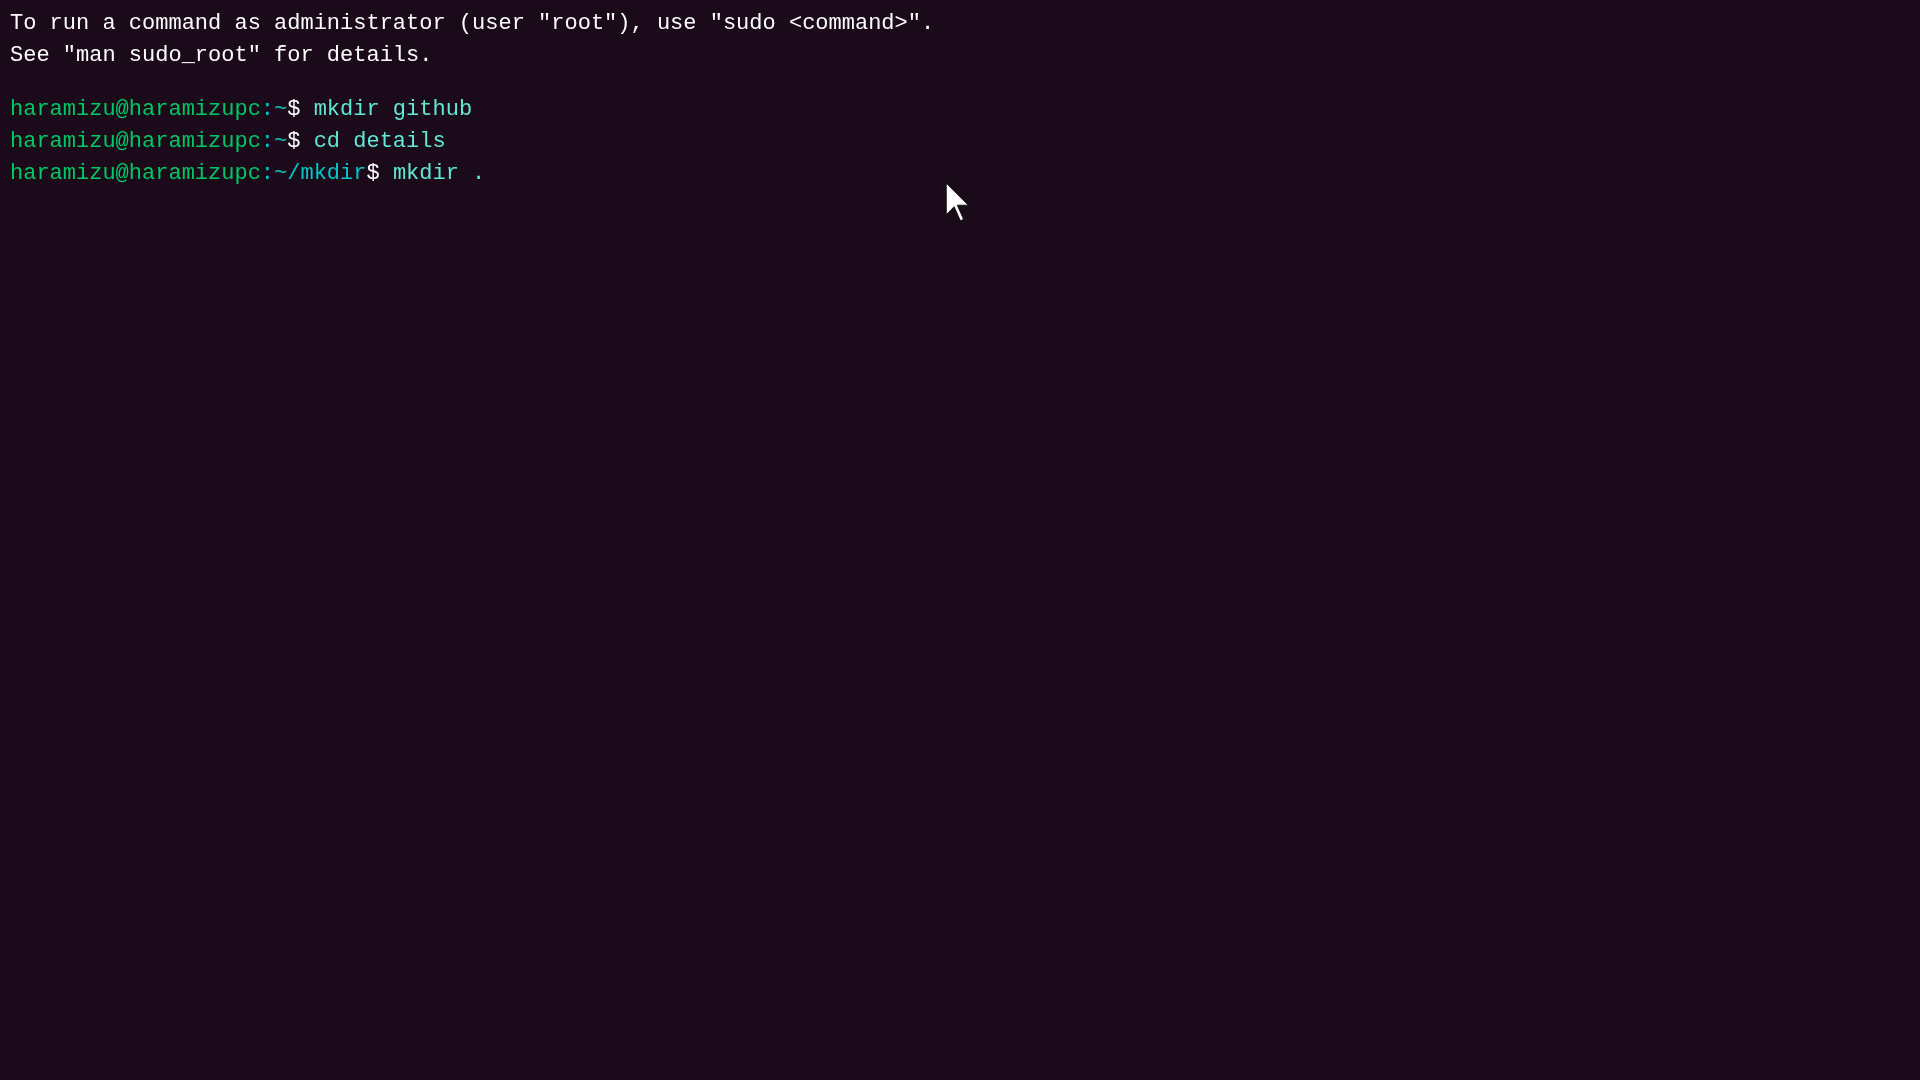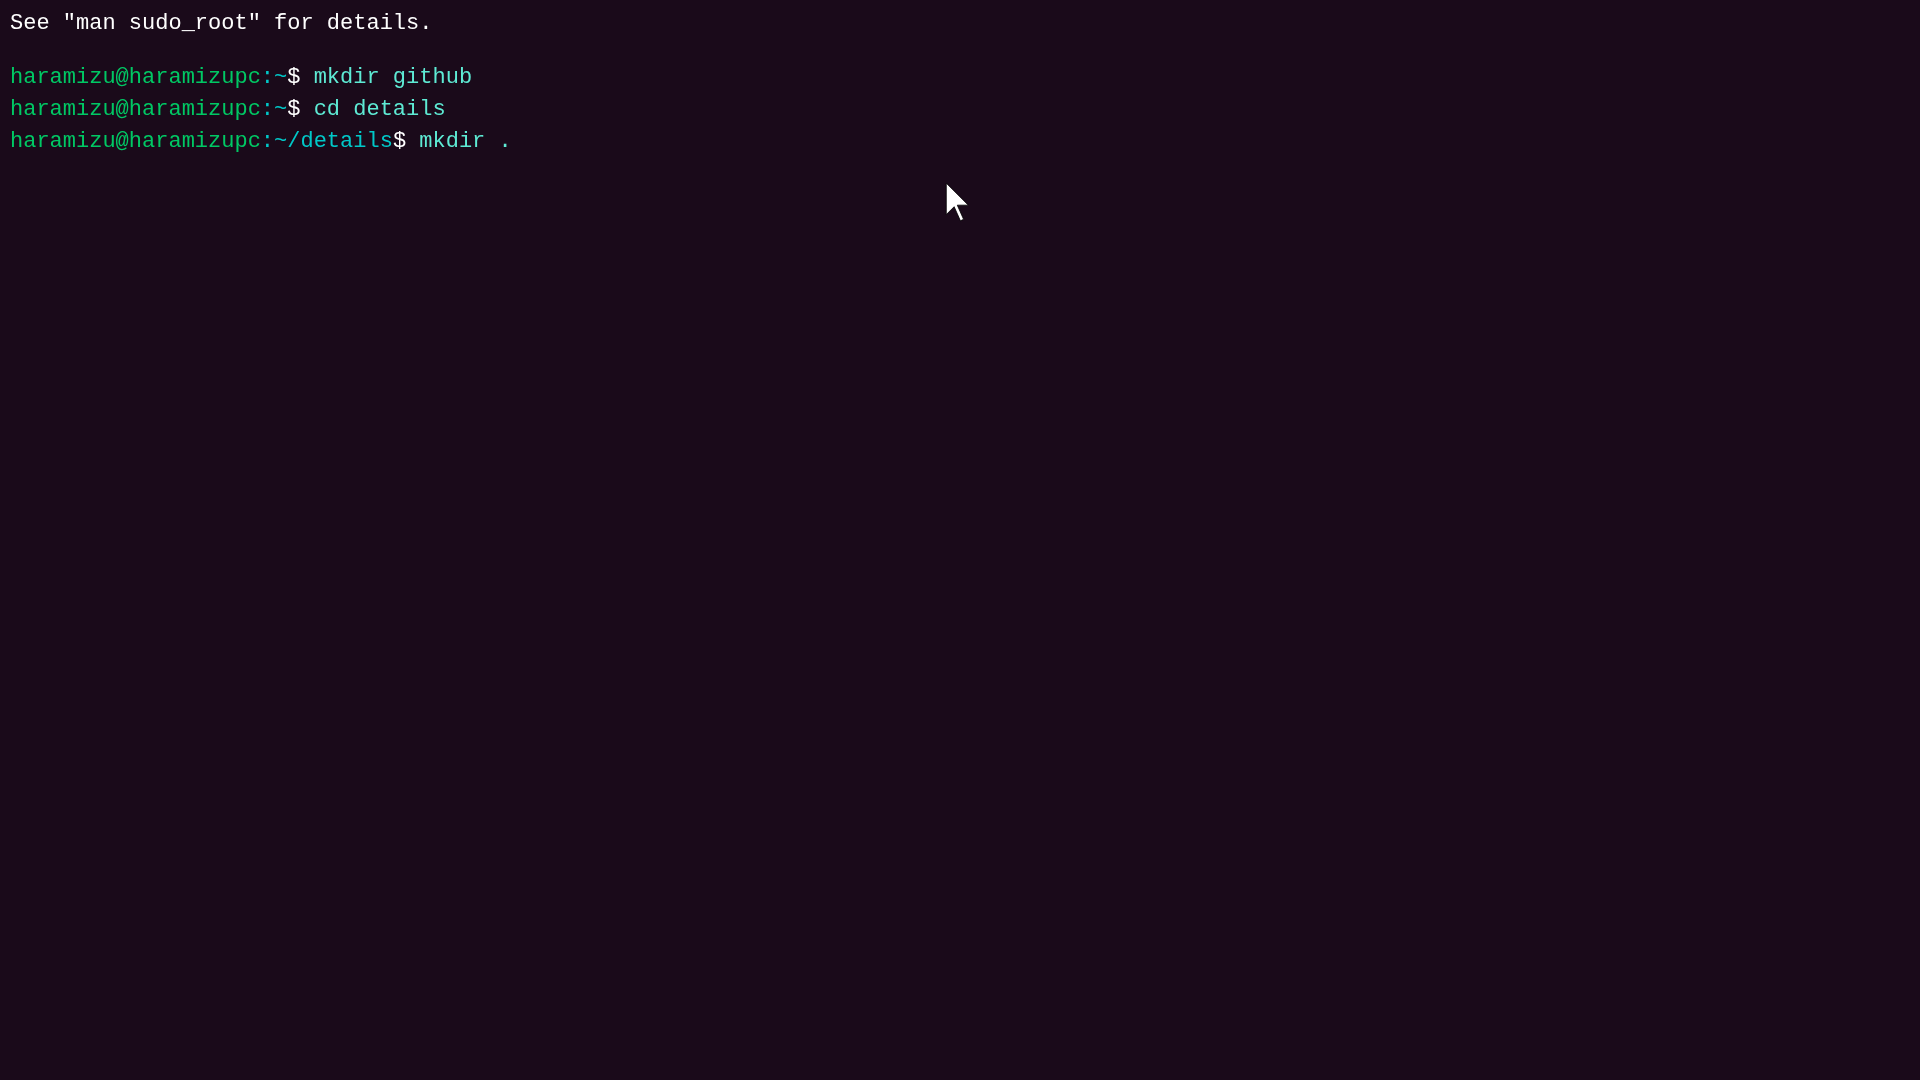--- a/index.html
+++ b/index.html
@@ -67,33 +67,34 @@
 
     .arrow-cursor svg {
       width: 40px;
       height: 44px;
     }
   </style>
 </head>
 <body>
 
 <div class="terminal">
+  <div class="info-line">To run a command as administrator (user "root"), use "sudo &lt;command&gt;".</div>
   <div class="info-line">See "man sudo_root" for details.</div>
   <div class="blank-line"></div>
 
   <div class="prompt-line">
     <span class="prompt-user">haramizu@haramizupc</span><span class="prompt-path">:~</span><span class="prompt-dollar">$ </span><span class="prompt-command">mkdir github</span>
   </div>
 
   <div class="prompt-line">
     <span class="prompt-user">haramizu@haramizupc</span><span class="prompt-path">:~</span><span class="prompt-dollar">$ </span><span class="prompt-command">cd details</span>
   </div>
 
   <div class="prompt-line">
-    <span class="prompt-user">haramizu@haramizupc</span><span class="prompt-path">:~/details</span><span class="prompt-dollar">$ </span><span class="prompt-command">mkdir .</span>
+    <span class="prompt-user">haramizu@haramizupc</span><span class="prompt-path">:~/mkdir</span><span class="prompt-dollar">$ </span><span class="prompt-command">mkdir .</span>
   </div>
 
   <div class="arrow-cursor">
     <svg viewBox="0 0 24 28" xmlns="http://www.w3.org/2000/svg">
       <polygon points="2,2 2,22 7,17 11,26 13,25 9,16 16,16" fill="white" stroke="black" stroke-width="0.5"></polygon>
     </svg>
   </div>
 </div>
 
 </body></html>

